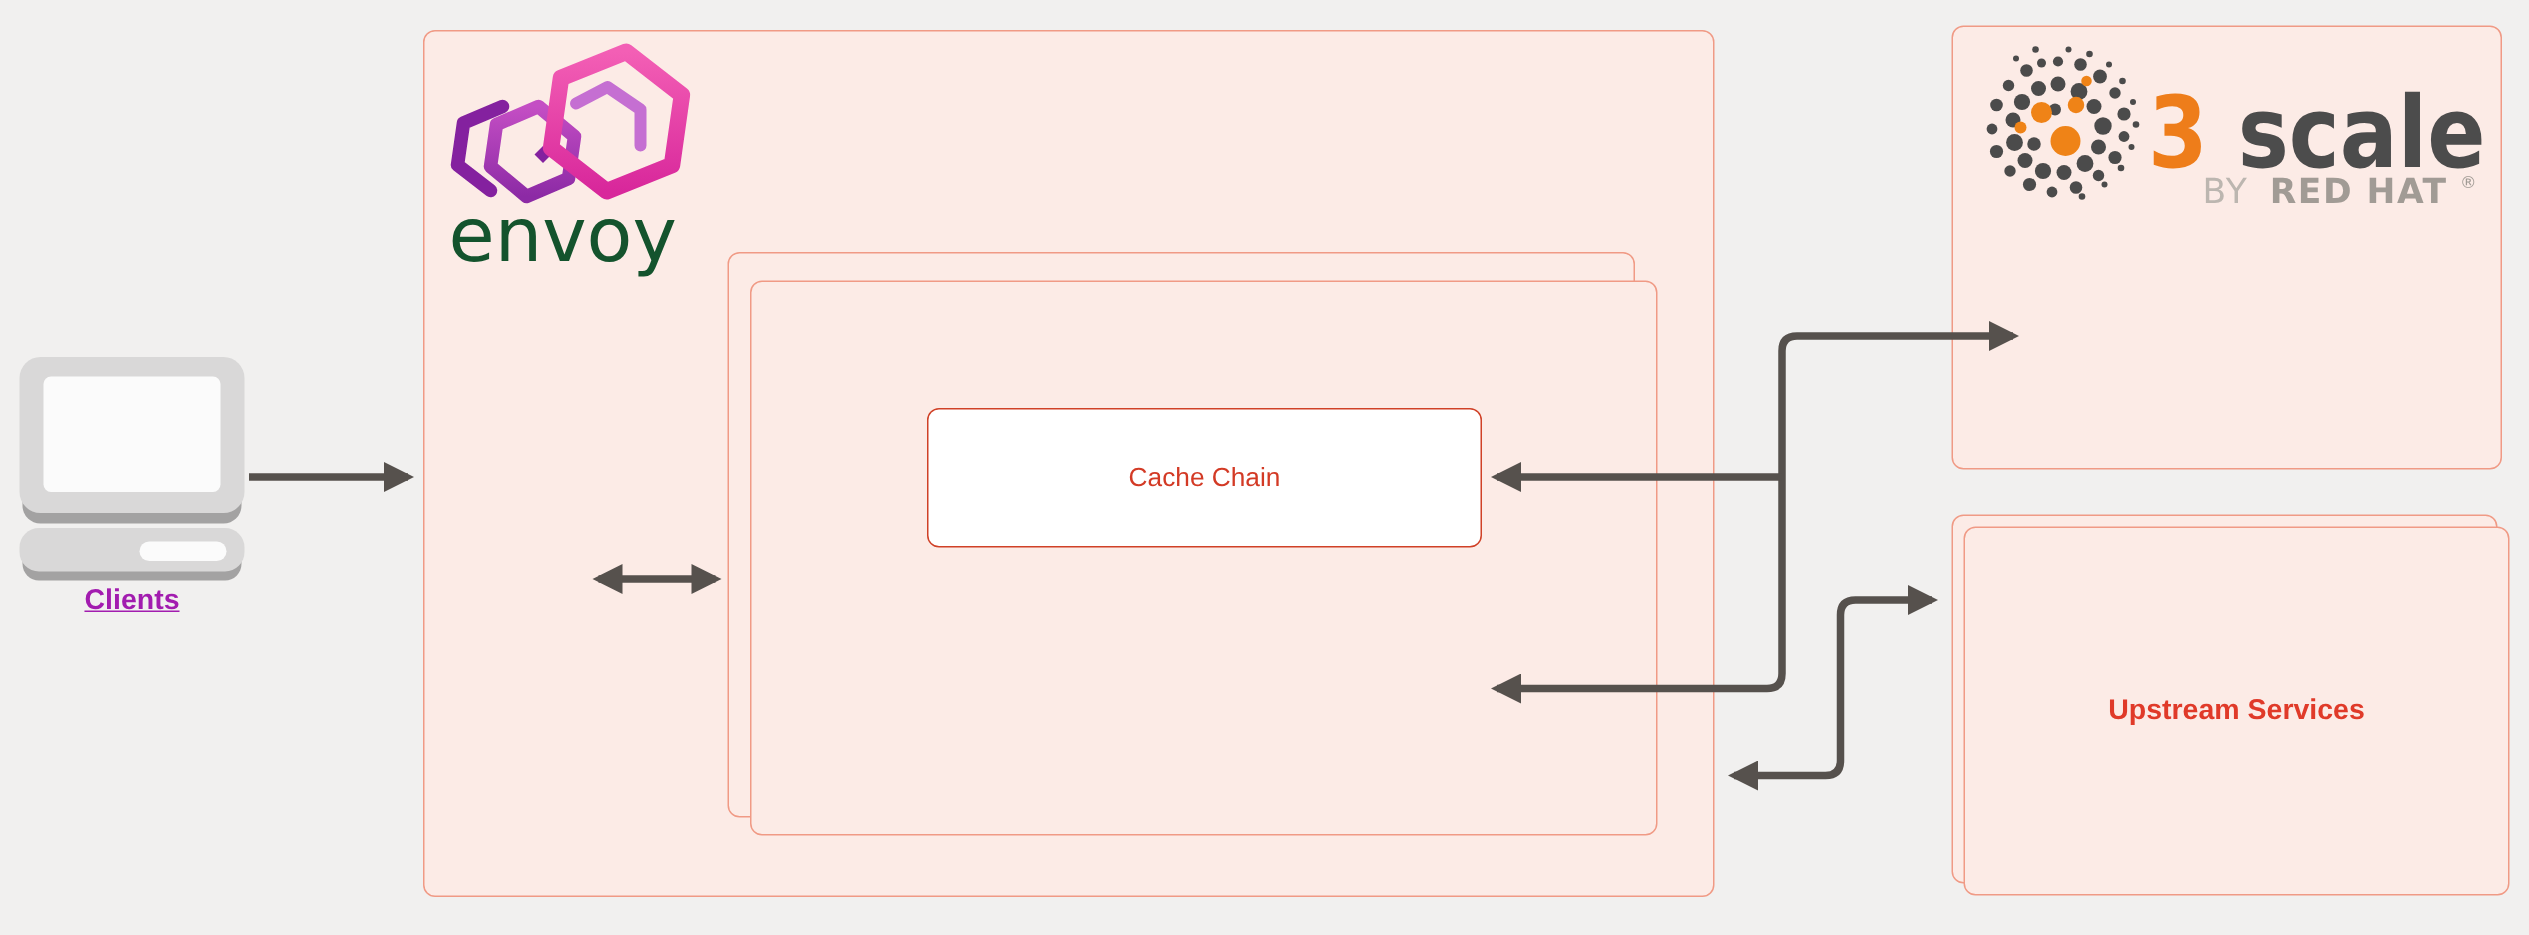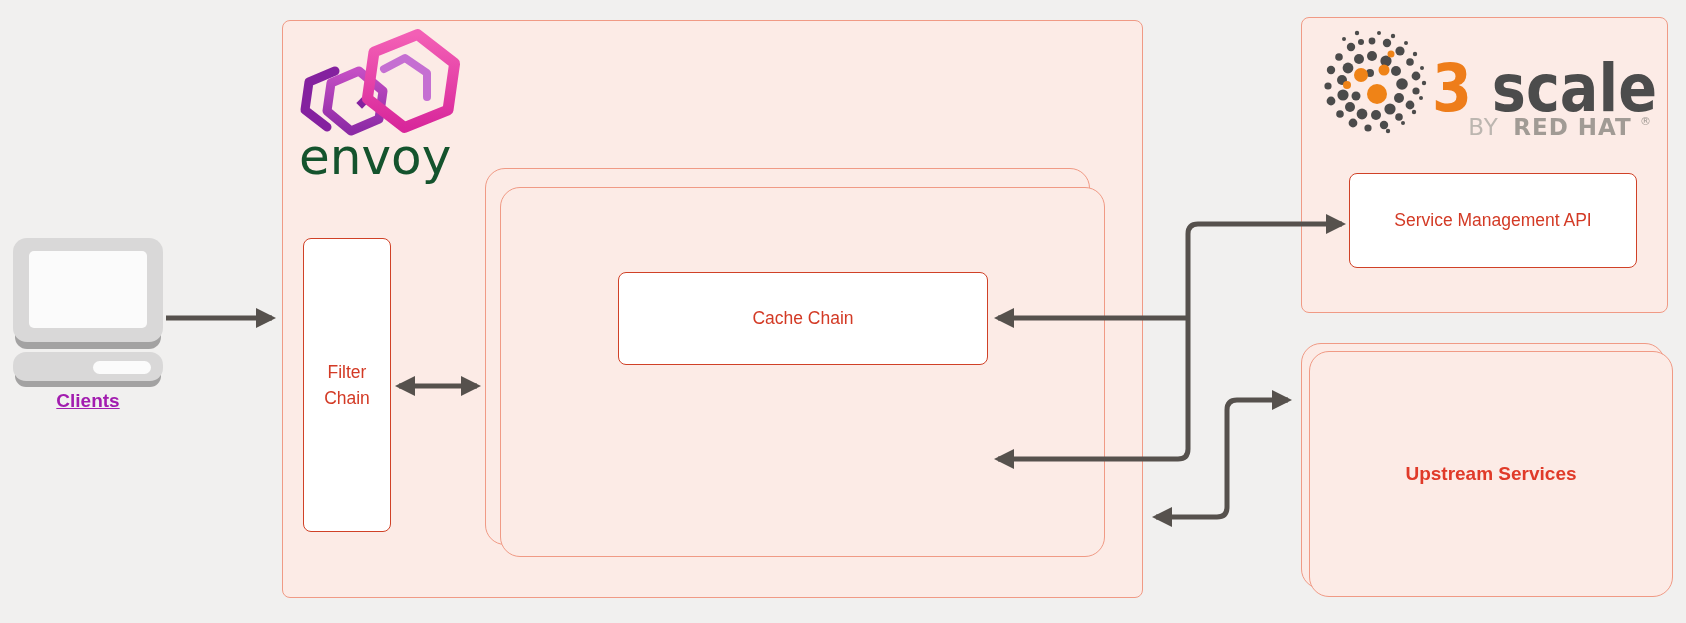--- a/index.html
+++ b/index.html
@@ -2,21 +2,21 @@
 <html><head>
 <meta charset="utf-8">
 <style>
   html,body{margin:0;padding:0;background:#f1f0ef;font-family:"Liberation Sans",sans-serif;}
   .canvas{position:relative;width:1686px;height:623px;background:#f1f0ef;overflow:hidden;}
 
   
   .panel{position:absolute;background:#fcebe6;border:1px solid #f09a85;border-radius:8px;box-sizing:border-box;}
   .panel-envoy{left:282px;top:20px;width:861px;height:578px;}
   .panel-3scale{left:1301px;top:17px;width:367px;height:296px;}
-  .stackbox{position:absolute;background:#fcebe6;border:1px solid #f09a85;border-radius:20px;box-sizing:border-box;}
+  .stackbox{position:absolute;background:#fcebe6;border:1px solid #f09a85;border-radius:8px;box-sizing:border-box;}
   .wasm-back{left:485px;top:168px;width:605px;height:377px;}
   .wasm-front{left:500px;top:187px;width:605px;height:370px;}
   .upstream-back{left:1301px;top:343px;width:364px;height:246px;}
   .upstream-front{left:1309px;top:351px;width:364px;height:246px;display:flex;align-items:center;justify-content:center;}
 
   
   .node{position:absolute;background:#ffffff;border:1.5px solid #d04127;border-radius:8px;box-sizing:border-box;
         display:flex;align-items:center;justify-content:center;text-align:center;
         color:#d33a25;font-size:17.5px;line-height:1.5;}
   .node-filter{left:303px;top:238px;width:88px;height:294px;padding:0 8px;}
@@ -77,23 +77,20 @@
       <path d="M87,45 L108,34 L130,49 L130,73" stroke="#c56fd2" stroke-width="8"></path>
       <rect x="61" y="75" width="8" height="8" transform="rotate(45 65 79)" fill="#84219f" stroke="none"></rect>
       <path d="M120.5,10.5 L77,28 L70.4,74.6 L107.5,103.5 L151,86 L157.6,39.4 Z" stroke="url(#hexPink)" stroke-width="11"></path>
     </g>
   </svg>
   <div class="envoy-wordmark">envoy</div>
 
   <div class="stackbox wasm-back"></div>
   <div class="stackbox wasm-front"></div>
 
-  <div class="node node-filter">
-    <span>Filter Chain</span>
-  </div>
   <div class="node node-cache">
     <span>Cache Chain</span>
   </div>
 
   <div class="panel panel-3scale"></div>
 
   <svg class="logo-svg" style="left:1320px;top:28px" width="340" height="118" viewBox="0 0 340 118">
     <g fill="#4b4b4b">
 
       <circle cx="59" cy="5" r="2"></circle>
@@ -157,23 +154,20 @@
       <tspan fill="#ee7d1a">3</tspan>
       <tspan fill="#4c4c4c">scale</tspan>
     </text>
     <text x="332" y="107" text-anchor="end" font-family="DejaVu Sans,sans-serif" font-size="23" letter-spacing="1">
       <tspan fill="#bcb6b0">BY</tspan>
       <tspan fill="#a19b95" font-weight="bold" dx="6">RED HAT</tspan>
       <tspan fill="#a19b95" font-size="11" dy="-10">®</tspan>
     </text>
   </svg>
 
-  <div class="node node-svcmgmt">
-    <span>Service Management API</span>
-  </div>
 
   <div class="stackbox upstream-back"></div>
   <div class="stackbox upstream-front">
     <span class="upstream-label">Upstream Services</span>
   </div>
 
   <svg class="arrows" viewBox="0 0 1686 623">
     <defs>
       <marker id="ah" viewBox="0 0 10 10" refX="8" refY="5" markerWidth="5.6" markerHeight="4" orient="auto-start-reverse">
         <path d="M0,0 L10,5 L0,10 Z" fill="#56514d"></path>

